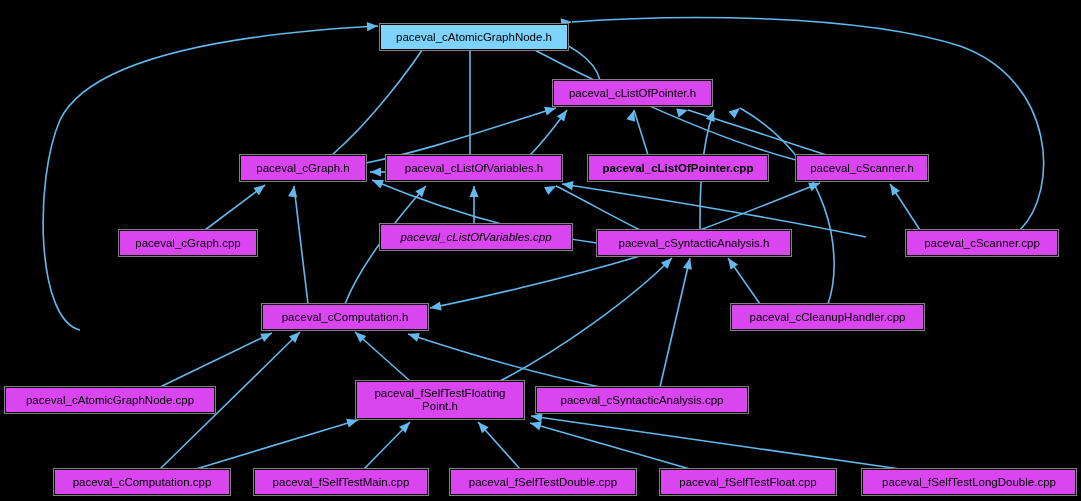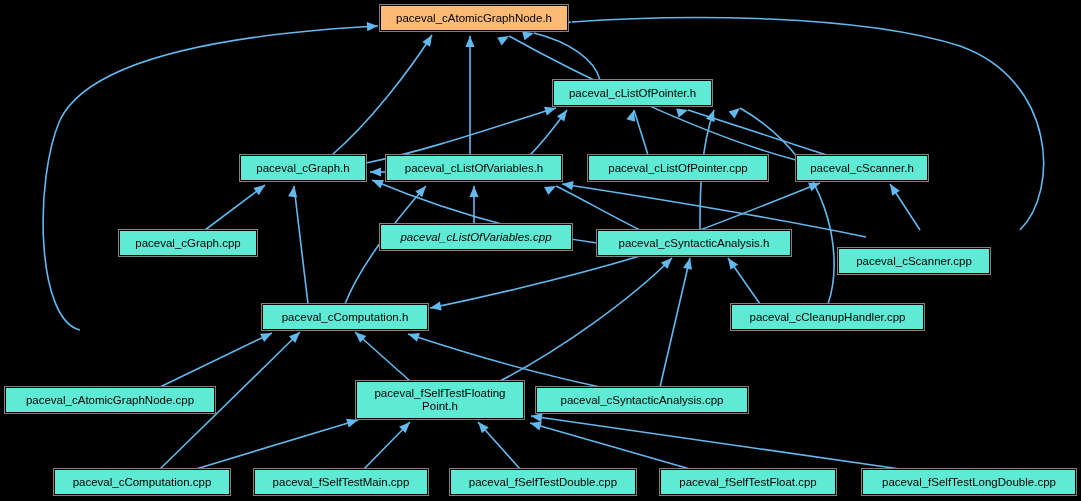--- a/index.html
+++ b/index.html
@@ -18,37 +18,38 @@
   #graph-svg {
     position: absolute;
     left: 0;
     top: 0;
     width: 1081px;
     height: 501px;
   }
   .gnode {
     position: absolute;
     box-sizing: border-box;
-    background: #5eead4;
+    background: #d946ef;
     border: 1px solid #000000;
     outline: 1px solid #808080;
     outline-offset: 0px;
     display: flex;
     align-items: center;
     justify-content: center;
     text-align: center;
     color: #000000;
     font-size: 11.5px;
     line-height: 13px;
     letter-spacing: 0px;
     white-space: pre-line;
     z-index: 5;
   }
   .gnode.current {
-    background: #fdba74;
+    background: #7dd3fc;
+    margin-top: 19px;
   }
   .edge-path {
     fill: none;
     stroke: #63b8ee;
     stroke-width: 1.6;
   }
   .edge-head {
     fill: #63b8ee;
     stroke: none;
   }
@@ -127,26 +128,26 @@
       <path d="M 690 469 L 530 423" class="edge-path" stroke="#63b8ee"></path>
       <polygon points="530,423 541.83081733213,421.5195401883961 539.3627696635774,430.3823129320555" class="edge-head" fill="#63b8ee"></polygon>
       <path d="M 900 469 L 531 416" class="edge-path" stroke="#63b8ee"></path>
       <polygon points="531,416 542.5685085046986,413.1138934571438 541.1791915535042,422.2083862087558" class="edge-head" fill="#63b8ee"></polygon>
     </svg>
   <div id="nodes-layer">
       <div class="gnode current" style="left: 380px; top: 5px; width: 188px; height: 26px;">paceval_cAtomicGraphNode.h</div>
       <div class="gnode" style="left: 553px; top: 80px; width: 159px; height: 26px;">paceval_cListOfPointer.h</div>
       <div class="gnode" style="left: 240px; top: 155px; width: 126px; height: 26px;">paceval_cGraph.h</div>
       <div class="gnode" style="left: 386px; top: 155px; width: 176px; height: 26px;">paceval_cListOfVariables.h</div>
-      <div class="gnode" style="left: 588px; top: 155px; width: 180px; height: 26px;">paceval_cListOfPointer.cpp</div>
+      <div class="gnode" style="left: 588px; top: 155px; width: 180px; height: 26px; font-weight: bold;">paceval_cListOfPointer.cpp</div>
       <div class="gnode" style="left: 796px; top: 155px; width: 132px; height: 26px;">paceval_cScanner.h</div>
       <div class="gnode" style="left: 119px; top: 230px; width: 138px; height: 26px;">paceval_cGraph.cpp</div>
       <div class="gnode" style="left: 380px; top: 224px; width: 192px; height: 26px; font-style: italic;">paceval_cListOfVariables.cpp</div>
       <div class="gnode" style="left: 597px; top: 230px; width: 194px; height: 26px;">paceval_cSyntacticAnalysis.h</div>
-      <div class="gnode" style="left: 838px; top: 230px; width: 152px; height: 26px; margin-top: 18px;">paceval_cScanner.cpp</div>
+      <div class="gnode" style="left: 906px; top: 230px; width: 152px; height: 26px;">paceval_cScanner.cpp</div>
       <div class="gnode" style="left: 262px; top: 304px; width: 166px; height: 26px;">paceval_cComputation.h</div>
       <div class="gnode" style="left: 731px; top: 304px; width: 193px; height: 26px;">paceval_cCleanupHandler.cpp</div>
       <div class="gnode" style="left: 5px; top: 387px; width: 210px; height: 26px;">paceval_cAtomicGraphNode.cpp</div>
       <div class="gnode" style="left: 356px; top: 381px; width: 168px; height: 38px; text-align: center;">paceval_fSelfTestFloating
 Point.h</div>
       <div class="gnode" style="left: 536px; top: 387px; width: 212px; height: 26px;">paceval_cSyntacticAnalysis.cpp</div>
       <div class="gnode" style="left: 54px; top: 469px; width: 176px; height: 26px;">paceval_cComputation.cpp</div>
       <div class="gnode" style="left: 254px; top: 469px; width: 174px; height: 26px;">paceval_fSelfTestMain.cpp</div>
       <div class="gnode" style="left: 450px; top: 469px; width: 186px; height: 26px;">paceval_fSelfTestDouble.cpp</div>
       <div class="gnode" style="left: 660px; top: 469px; width: 176px; height: 26px;">paceval_fSelfTestFloat.cpp</div>

